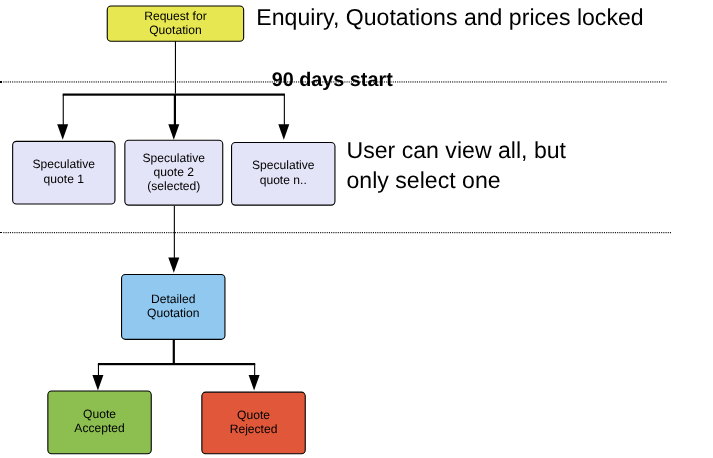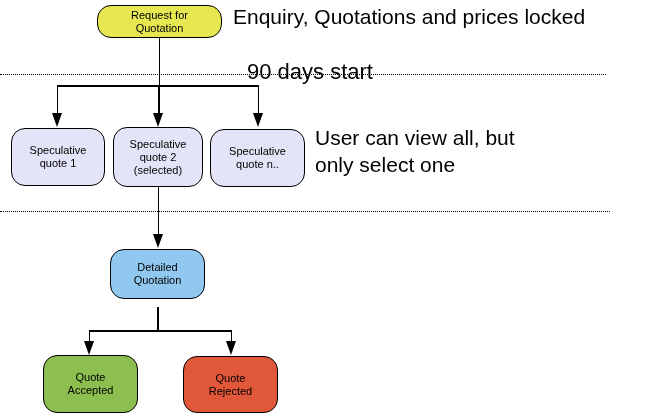--- a/index.html
+++ b/index.html
@@ -3,33 +3,33 @@
 <meta charset="utf-8">
 <style>
   html,body{margin:0;padding:0;background:#ffffff;}
   body{font-family:"Liberation Sans","DejaVu Sans",sans-serif;color:#000;}
   .canvas{position:relative;width:648px;height:416px;background:#ffffff;overflow:hidden;}
 
   
   .node{
     position:absolute;
     border:1.5px solid #000;
-    border-radius:14px;
+    border-radius:4px;
     display:flex;align-items:center;justify-content:center;
     box-sizing:border-box;
     text-align:center;
   }
   .node-label{
     font-size:11px;line-height:13px;white-space:pre-line;color:#000;
   }
   #node-request{left:97px;top:5px;width:125px;height:33px;}
   #node-spec1{left:11px;top:128px;width:94px;height:58px;}
   #node-spec2{left:113px;top:127px;width:90px;height:60px;}
   #node-specn{left:210px;top:129px;width:95px;height:58px;}
-  #node-detailed{left:110px;top:249px;width:95px;height:50px;}
+  #node-detailed{left:110px;top:249px;width:95px;height:60px;}
   #node-accepted{left:43px;top:355px;width:95px;height:58px;}
   #node-rejected{left:183px;top:356px;width:95px;height:57px;}
 
   
   .hline{position:absolute;height:1.5px;background:#000;}
   .vline{position:absolute;width:1.5px;background:#000;}
   #c1v{left:158.5px;top:37px;height:48px;}
   #c1h{left:57px;top:85px;width:202px;}
   #c1va{left:56.5px;top:86px;height:28px;}
   #c1vb{left:158px;top:86px;height:28px;}
@@ -54,21 +54,21 @@
   #ah-accepted{left:83.5px;top:341px;}
   #ah-rejected{left:225.5px;top:341px;}
 
   
   .note{position:absolute;font-size:21px;line-height:27px;white-space:pre-line;}
   #note-enquiry{left:233px;top:3px;}
   #note-view-all{left:315px;top:124px;}
   #note-two-options{left:310px;top:272px;}
 
   
-  .phase-marker{position:absolute;font-size:22px;line-height:20px;font-weight:normal;}
+  .phase-marker{position:absolute;font-size:18px;line-height:20px;font-weight:bold;}
   #marker-90days{left:247px;top:62px;}
   #marker-noback{left:240px;top:200px;}
 
   
   .dotted{position:absolute;height:0;border-top:1px dotted #000;}
   #dotted-1{left:0;top:74px;width:606px;}
   #dotted-2{left:0;top:211px;width:610px;}
 </style>
 </head>
 <body>

